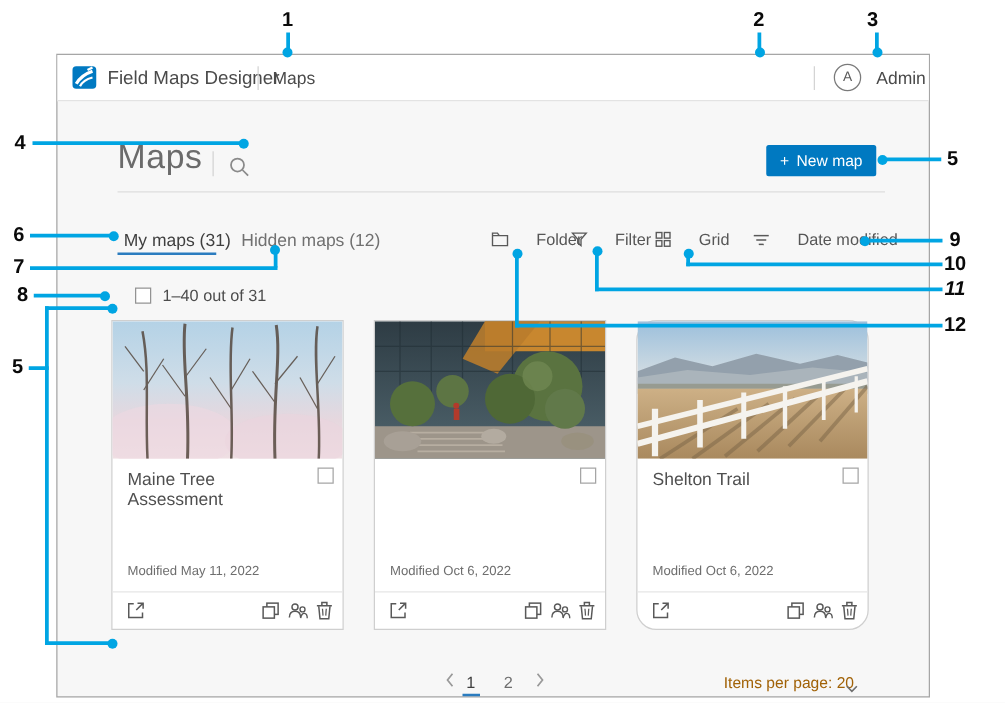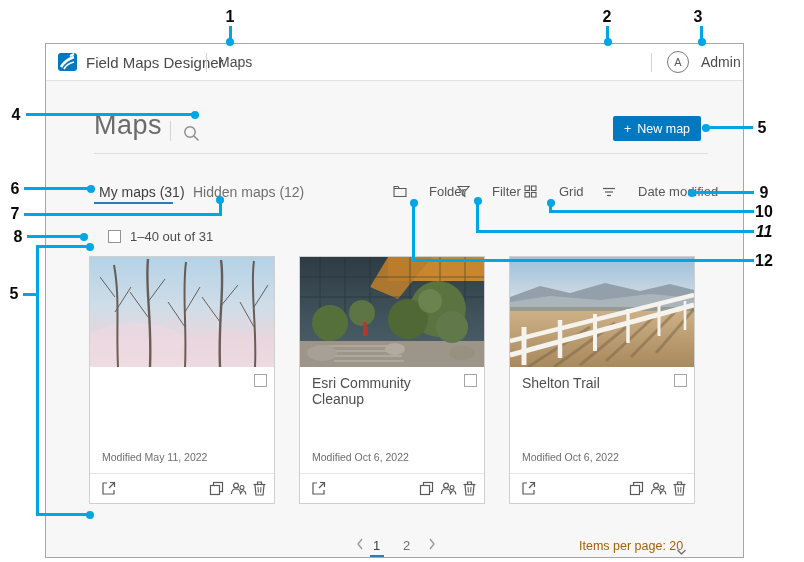--- a/index.html
+++ b/index.html
@@ -185,20 +185,21 @@
               <path d="M130,50 L148,28"></path>
               <path d="M130,65 L112,40"></path>
             <path d="M25,40 L10,20"></path>
               <path d="M25,55 L41,30"></path>
               <path d="M164,50 L178,28"></path>
               <path d="M164,70 L150,45"></path>
           </g>
         </g>
       </svg>
     </div>
+    <span class="ctitle">Maine Tree Assessment</span>
     <span class="ccheck"></span>
     <span class="cmod">Modified May 11, 2022</span>
     <div class="cdiv"></div>
     <div class="cfoot">
       <span class="open-ic">
         <svg width="15" height="15" viewBox="0 0 15 15">
             <path d="M6,2 H2 V13 H13 V9" stroke="#595959" stroke-width="1.2" fill="none"></path>
             <path d="M8,7 L13.5,1.5 M9,1.5 h4.5 v4.5" stroke="#595959" stroke-width="1.2" fill="none"></path>
           </svg>
       </span>
@@ -263,21 +264,20 @@
         <circle cx="30" cy="66" r="18" fill="#56703c"></circle>
         <circle cx="62" cy="56" r="13" fill="#5d7544"></circle>
         <circle cx="130" cy="44" r="12" fill="#6f8751" opacity=".8"></circle>
         <ellipse cx="22" cy="96" rx="15" ry="8" fill="#a8a096"></ellipse>
         <ellipse cx="95" cy="92" rx="10" ry="6" fill="#b3aba0"></ellipse>
         <ellipse cx="162" cy="96" rx="13" ry="7" fill="#99917f"></ellipse>
         <rect x="63" y="70" width="4.5" height="9" fill="#b33a2b"></rect>
         <circle cx="65" cy="67.5" r="2.4" fill="#b33a2b"></circle>
       </svg>
     </div>
-    <span class="ctitle">Esri Community Cleanup</span>
     <span class="ccheck"></span>
     <span class="cmod">Modified Oct 6, 2022</span>
     <div class="cdiv"></div>
     <div class="cfoot">
       <span class="open-ic">
         <svg width="15" height="15" viewBox="0 0 15 15">
             <path d="M6,2 H2 V13 H13 V9" stroke="#595959" stroke-width="1.2" fill="none"></path>
             <path d="M8,7 L13.5,1.5 M9,1.5 h4.5 v4.5" stroke="#595959" stroke-width="1.2" fill="none"></path>
           </svg>
       </span>
@@ -300,21 +300,21 @@
             <path d="M2,4 L3,14 H10 L11,4" stroke="#595959" stroke-width="1.2" fill="none"></path>
             <line x1="0.5" y1="3.5" x2="12.5" y2="3.5" stroke="#595959" stroke-width="1.2"></line>
             <path d="M4.5,3 V1 h4 v2" stroke="#595959" stroke-width="1.2" fill="none"></path>
             <line x1="5" y1="6" x2="5.4" y2="11.5" stroke="#595959" stroke-width="1"></line>
             <line x1="8" y1="6" x2="7.6" y2="11.5" stroke="#595959" stroke-width="1"></line>
           </svg>
       </span>
     </div>
   </div>
 
-  <div class="card" style="left:463px;">
+  <div class="card" style="left:463px;border-radius:16px;">
     <div class="thumb">
       <svg width="184" height="110" viewBox="0 0 184 110">
         <defs>
           <linearGradient id="g3a" x1="0" y1="0" x2="0" y2="1">
             <stop offset="0" stop-color="#9cc0dc"></stop>
               <stop offset="1" stop-color="#d8dfe3"></stop>
           </linearGradient>
           <linearGradient id="g3b" x1="0" y1="0" x2="0" y2="1">
             <stop offset="0" stop-color="#cdb086"></stop>
               <stop offset="1" stop-color="#a9895e"></stop>

